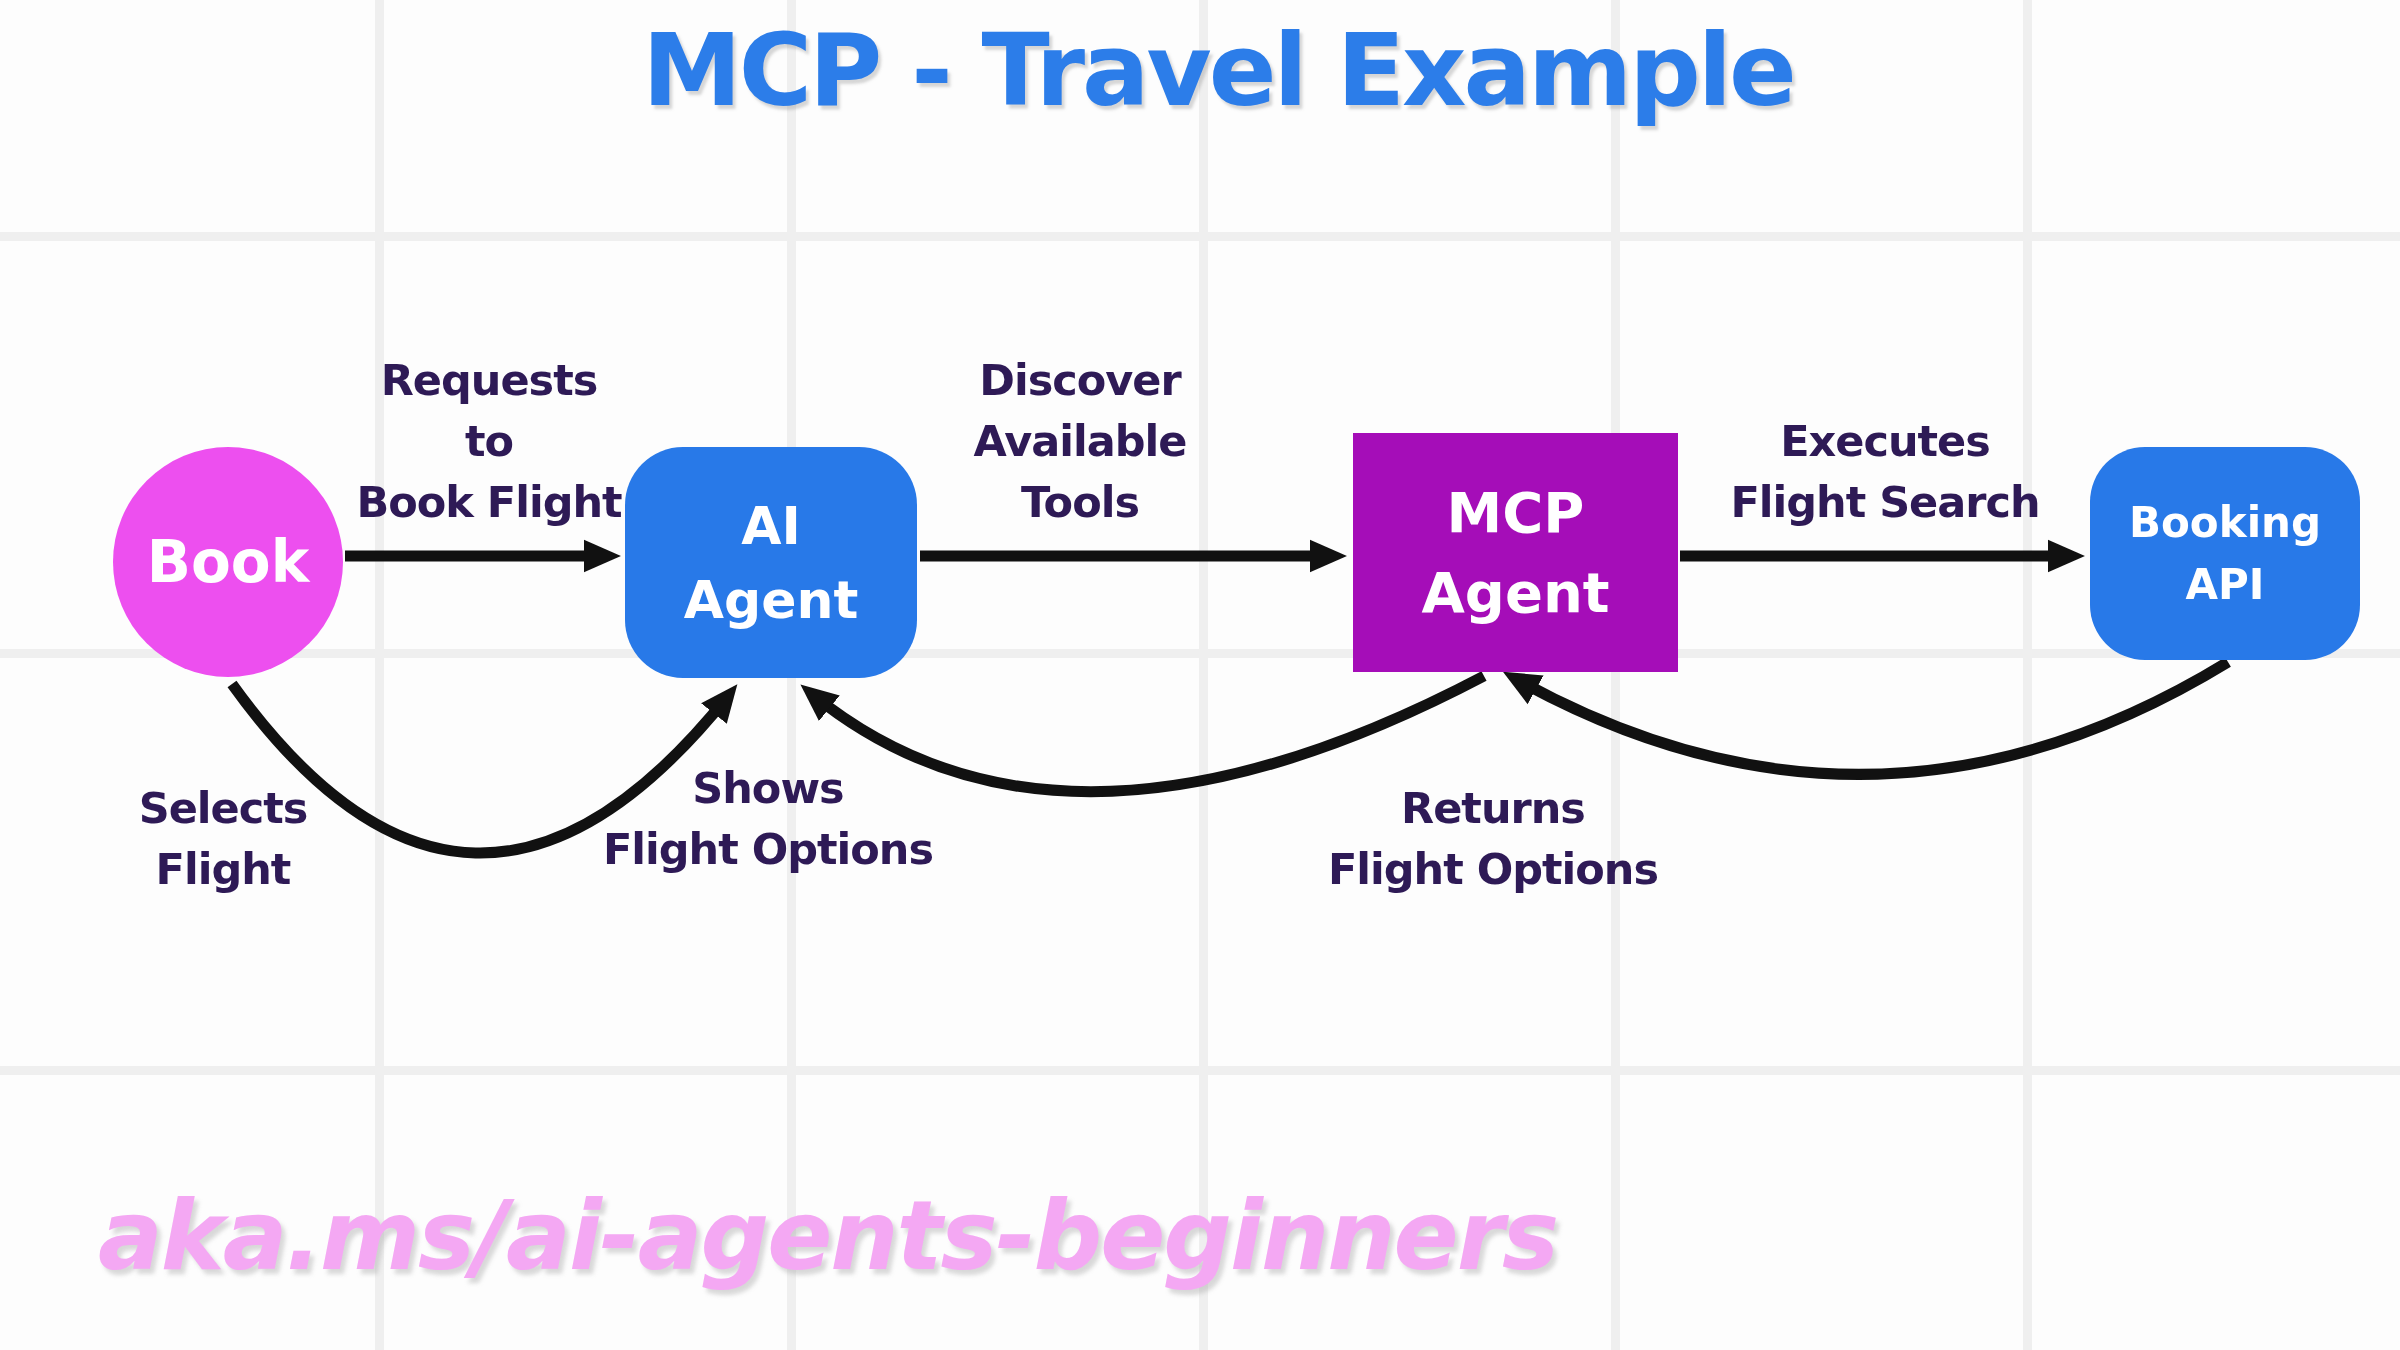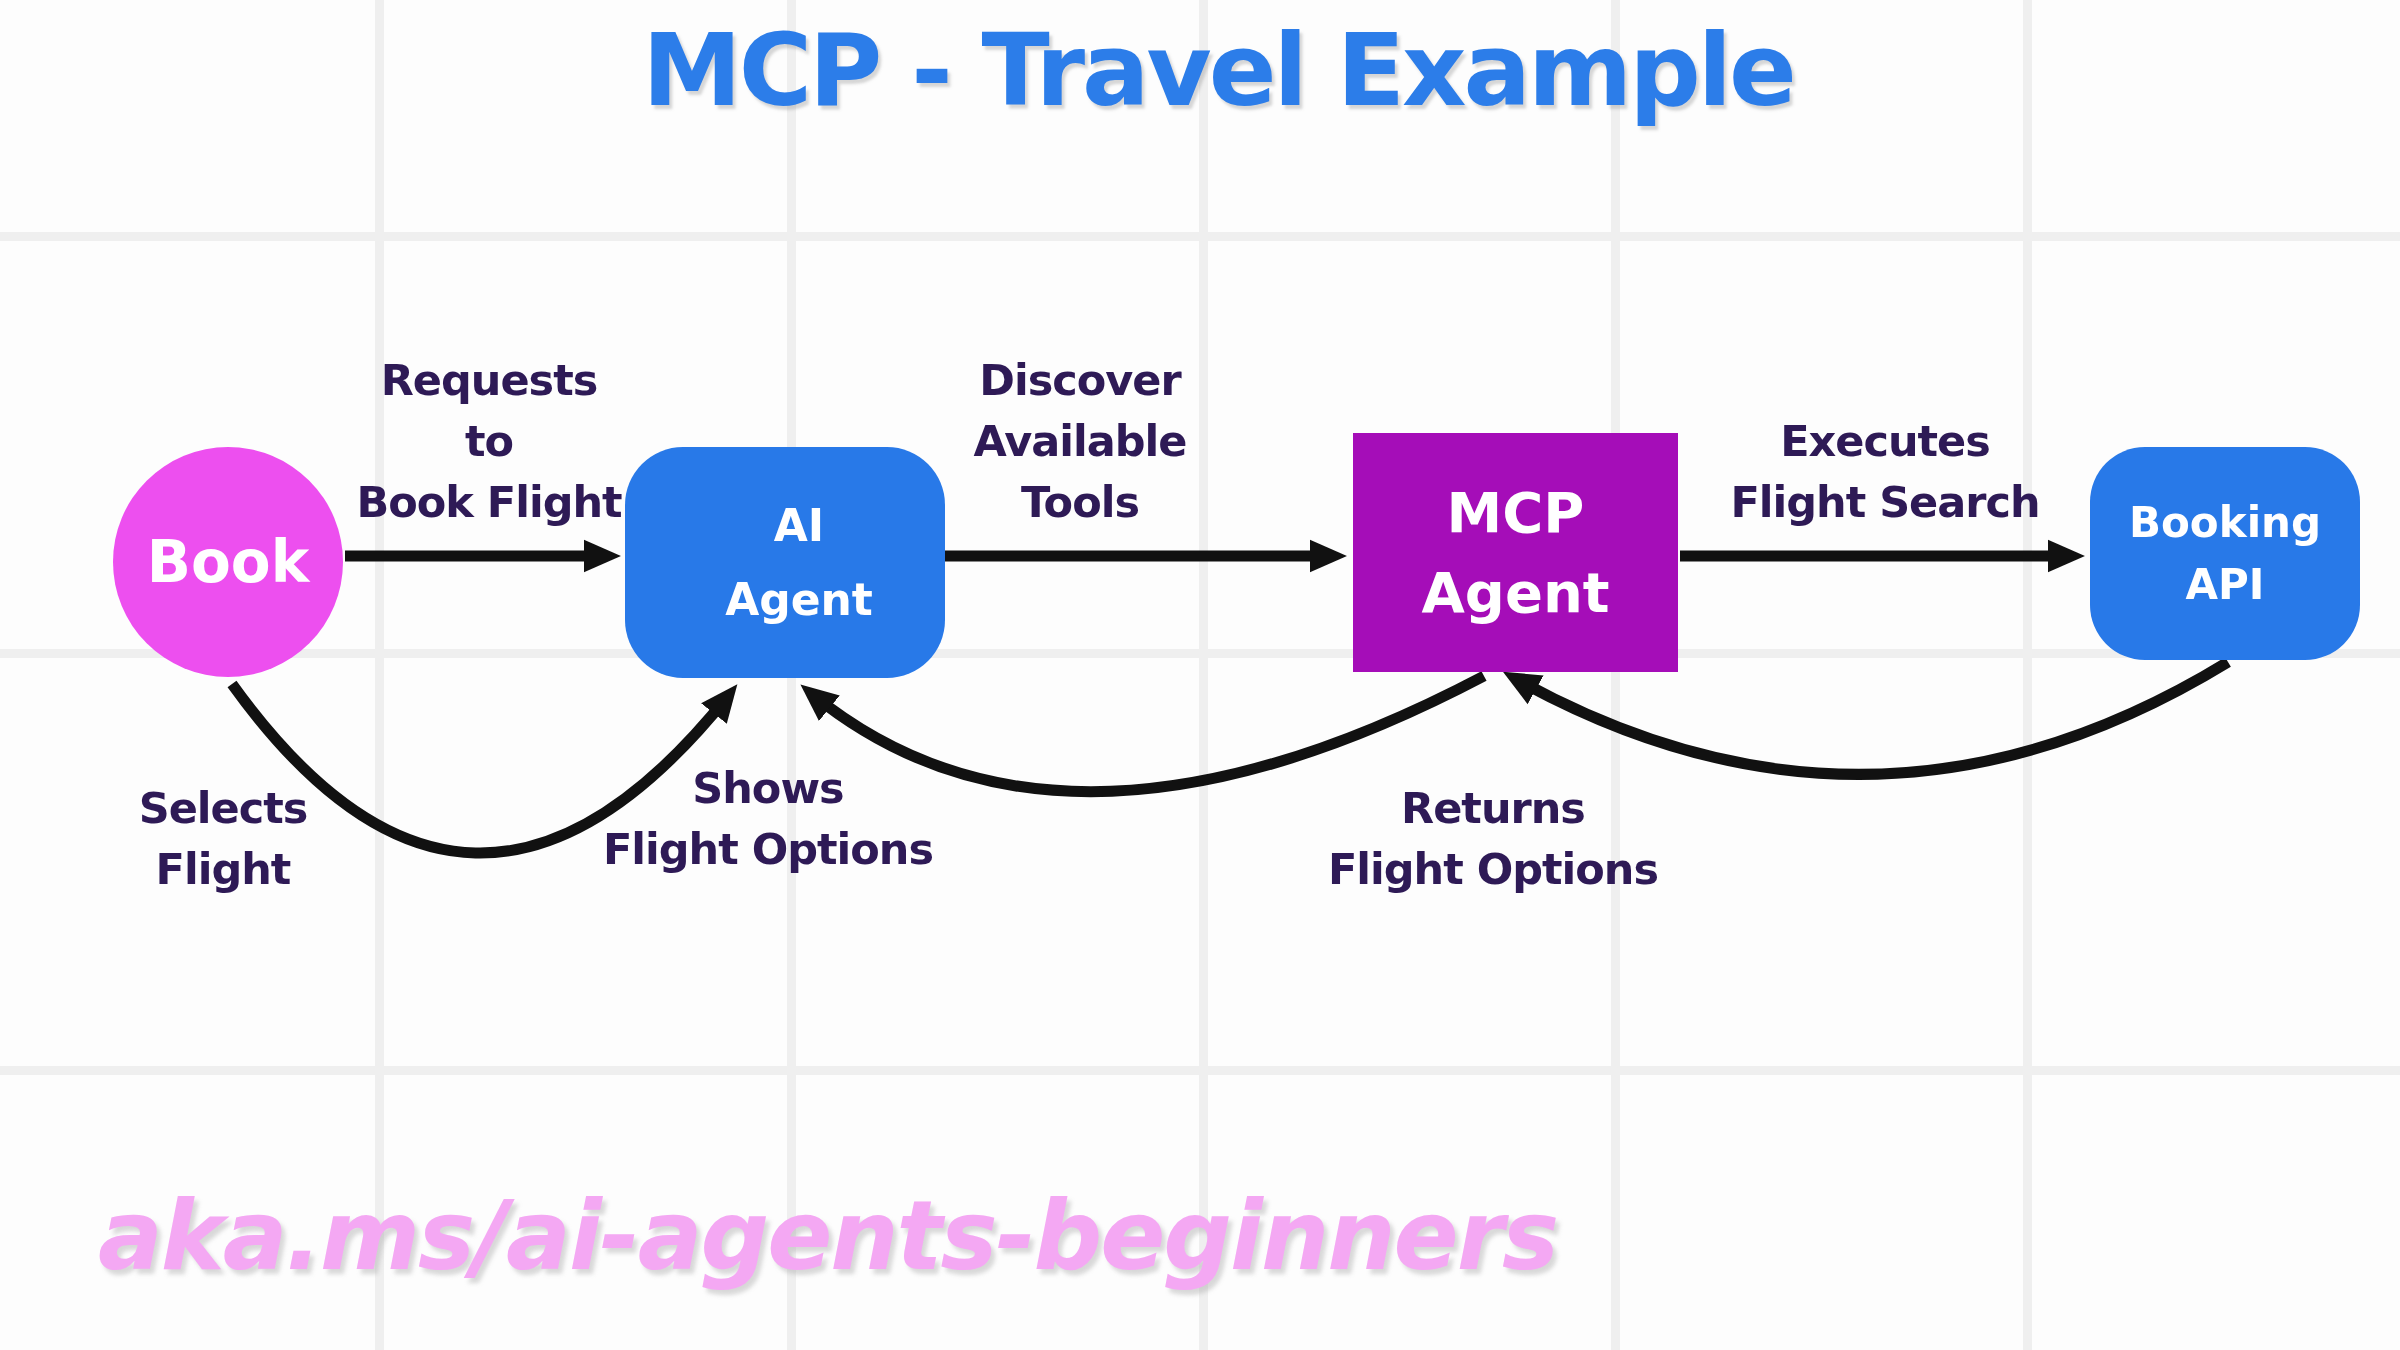--- a/index.html
+++ b/index.html
@@ -18,21 +18,21 @@
     font-size:100px;font-weight:bold;letter-spacing:-3px;white-space:nowrap;
     color:#2C7DE9;text-shadow:3px 4px 3px rgba(140,140,140,0.35);
   }
   .node{
     position:absolute;display:flex;align-items:center;justify-content:center;
     color:#FFFFFF;font-weight:bold;text-align:center;white-space:pre-line;
   }
   .node-user{left:113px;top:447px;width:230px;height:230px;border-radius:50%;
     background:#ED4FEF;font-size:58px;}
   .node-ai{left:625px;top:447px;width:292px;height:231px;border-radius:58px;
-    background:#2879E8;font-size:44px;line-height:74px;padding-left:28px;}
+    background:#2879E8;font-size:52px;line-height:74px;}
   .node-mcp{left:1353px;top:433px;width:325px;height:239px;border-radius:0;
     background:#A50DB8;font-size:56px;line-height:80px;}
   .node-booking{left:2090px;top:447px;width:270px;height:213px;border-radius:55px;
     background:#2879E8;font-size:42px;line-height:62px;}
   .edge-label{
     position:absolute;transform:translateX(-50%);
     color:#2E1A56;font-weight:bold;font-size:43px;line-height:61px;
     text-align:center;white-space:pre-line;letter-spacing:-1px;
   }
   .lbl-requests{left:480px;top:350px;margin-left:9px;}

